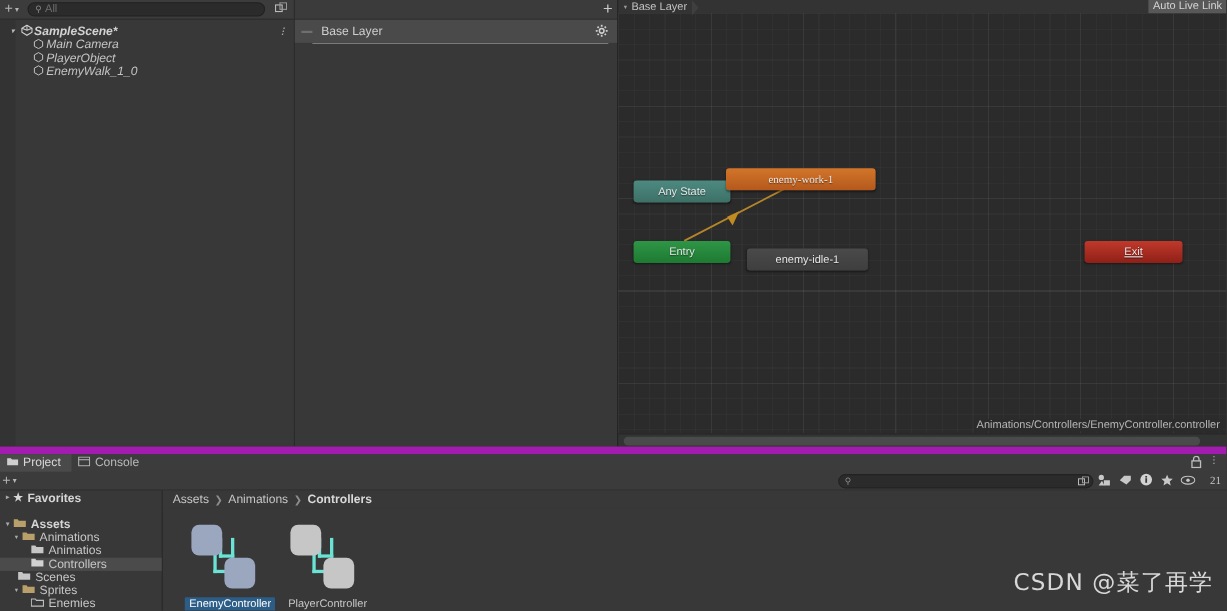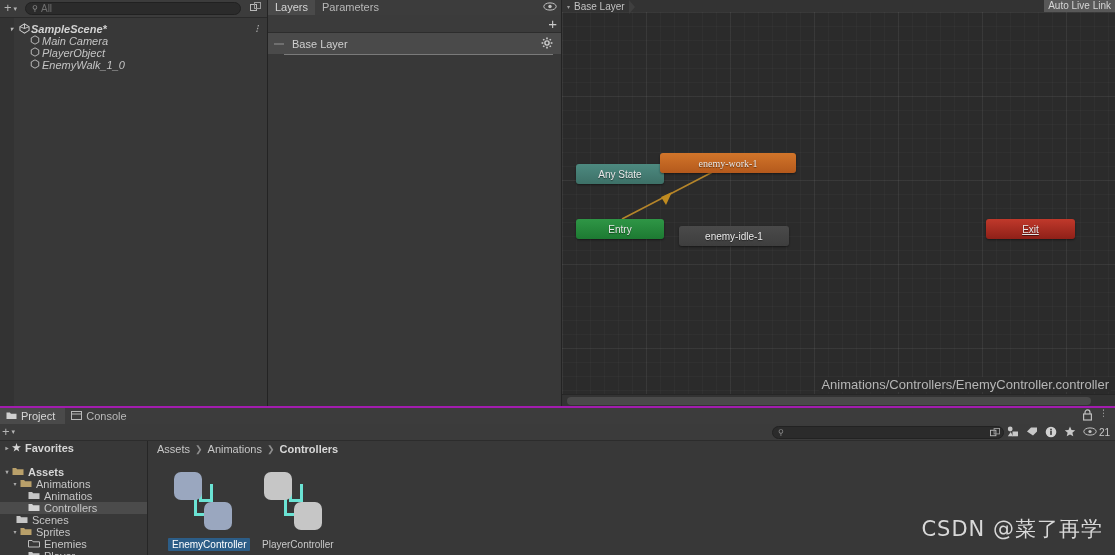--- a/index.html
+++ b/index.html
@@ -114,36 +114,36 @@
     display:flex; align-items:center; justify-content:center;
     font-size:10px; color:#e8e8e8; text-shadow:0 1px 1px rgba(0,0,0,.5);
     box-shadow:0 1px 2px rgba(0,0,0,.45);
   }
   .node.any   { background:linear-gradient(#4d8a80,#3d7067); }
   .node.entry { background:linear-gradient(#2f9646,#1d7a32);text-align:right; }
   .node.exit  { background:linear-gradient(#c0392b,#8f2018);text-decoration:underline; }
   .node.work  { background:linear-gradient(#d2752a,#b4591c);font-family:Liberation Serif, serif; }
   .node.idle  { background:linear-gradient(#4a4a4a,#3e3e3e);margin-top:36px; }
   .graph-status {
-    position:absolute; right:4px; bottom:14px; font-size:13px; color:#b6b6b6;
+    position:absolute; right:4px; bottom:14px; font-size:10px; color:#b6b6b6;
     background:#2b2b2b; padding:0 2px; z-index:4;
   }
   .graph-hscroll {
     position:absolute; left:0; bottom:0; width:553px; height:12px;
     background:#333333; border-top:1px solid #262626;
   }
   .graph-hscroll .thumb {
     position:absolute; left:5px; top:2px; width:524px; height:8px;
     background:#4a4a4a; border-radius:4px;
   }
 
   
   .lower {
     position:absolute; left:0; top:406px; width:1115px; height:149px;
-    background:#383838; border-top:2px solid #a21caf;
+    background:#383838; border-top:7px solid #a21caf;
   }
   .lower-tabs { height:16px; background:#3c3c3c; display:flex; align-items:flex-start; }
   .ptab {
     display:flex; align-items:center; gap:4px;
     font-size:11px; padding:2px 10px 2px 6px; color:#b9b9b9; line-height:12px;
   }
   .ptab.active { background:#4a4a4a; color:#d8d8d8; }
   .proj-toolbar {
     height:17px; background:#3b3b3b; display:flex; align-items:center;
     border-bottom:1px solid #2c2c2c; position:relative;
@@ -173,21 +173,21 @@
     position:absolute; right:0; top:0; height:17px; display:flex; align-items:center;
   }
   .proj-search {
     width:232px; height:13px; background:#2b2b2b; border:1px solid #222;
     border-radius:7px; display:flex; align-items:center; padding:0 5px;
     color:#6e6e6e; font-size:9px; position:relative;
   }
   .proj-search .mag { font-size:8px; color:#8d8d8d; margin-right:4px; }
   .srch-ico { position:absolute; right:3px; top:1px; color:#b2b2b2; font-size:9px; }
   .tb-icon { width:19px; text-align:center; color:#c0c0c0; font-size:10px; }
-  .eye-count { display:flex; align-items:flex-start; gap:2px; font-size:10px; color:#c8c8c8; padding:0 5px 0 3px; }
+  .eye-count { display:flex; align-items:flex-start; gap:13px; font-size:10px; color:#c8c8c8; padding:0 5px 0 3px;font-family:Liberation Serif, serif; }
 
   .assets { display:flex; gap:18px; padding:14px 0 0 20px;text-decoration:underline; }
   .asset { width:72px; text-align:center; }
   .asset-thumb { width:64px; height:64px; margin:0 auto; position:relative; }
   .sq { position:absolute; width:28px; height:28px; border-radius:7px; }
   .sq.a { left:2px; top:2px; }
   .sq.b { left:32px; top:32px; }
   .lnk { position:absolute; background:#6be3d4; }
   .asset-label {
     font-size:10px; margin-top:4px; padding:1px 4px; display:inline-block;
@@ -258,30 +258,20 @@
                 <polygon points="6,1 10.5,3.5 10.5,8.5 6,11 1.5,8.5 1.5,3.5" fill="none" stroke="#cfcfcf" stroke-width="1"></polygon>
               </svg>
           </span>
           <span>EnemyWalk_1_0</span>
         </div>
       </div>
     </div>
   </div>
 
   <div class="layers">
-    <div class="layers-tabs">
-      <div class="ltab active">Layers</div>
-      <div class="ltab">Parameters</div>
-      <span class="eye-btn">
-        <svg width="14" height="9" viewBox="0 0 14 9">
-            <ellipse cx="7" cy="4.5" rx="6.2" ry="3.6" fill="none" stroke="#c4c4c4" stroke-width="1"></ellipse>
-            <circle cx="7" cy="4.5" r="1.7" fill="#c4c4c4"></circle>
-          </svg>
-      </span>
-    </div>
     <div class="layers-addbar">
       <span class="plus-big">+</span>
     </div>
     <div class="layer-item">
       <span class="layer-grip"></span>
       <span class="layer-name">Base Layer</span>
       <span class="layer-gear">
         <svg width="12" height="12" viewBox="0 0 12 12">
             <circle cx="6" cy="6" r="2.1" fill="none" stroke="#cfcfcf" stroke-width="1.4"></circle>
             <g stroke="#cfcfcf" stroke-width="1.6">

